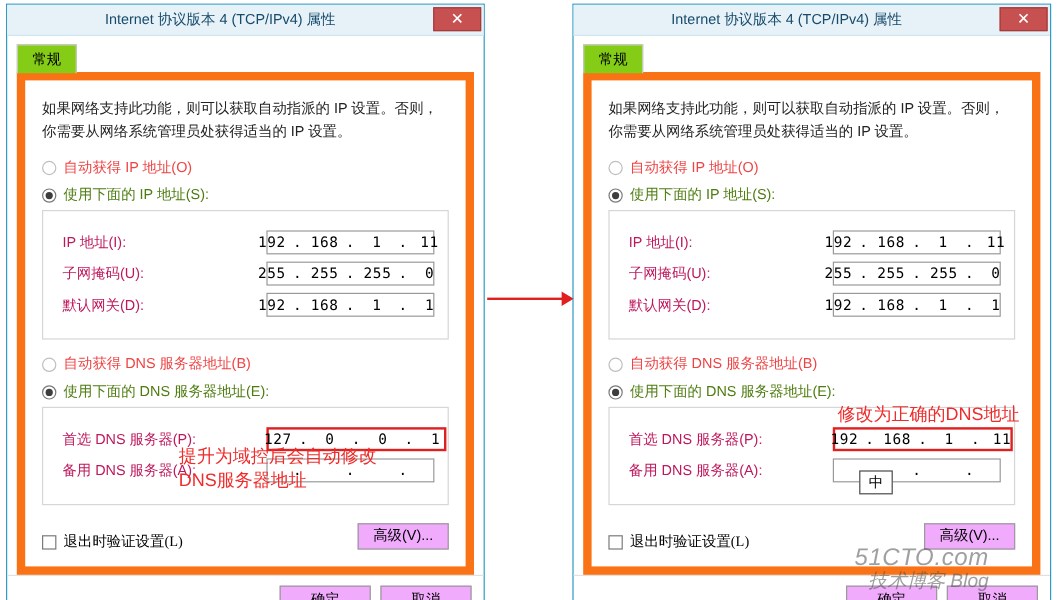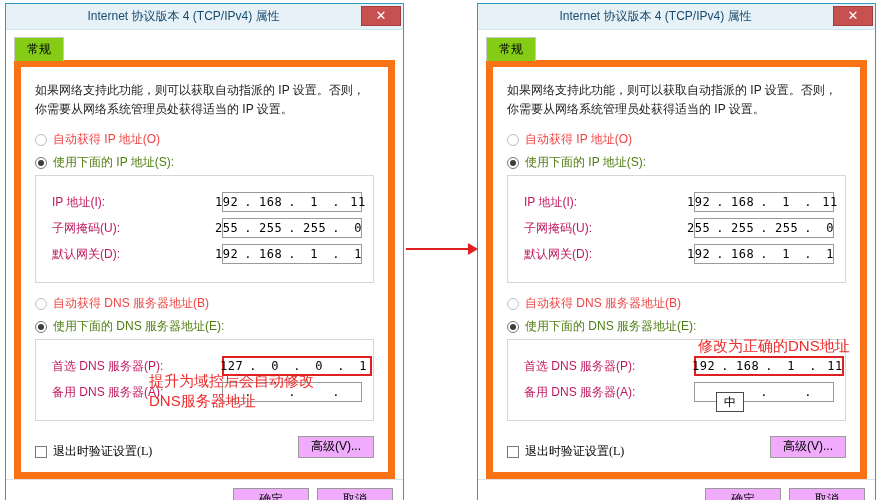--- a/index.html
+++ b/index.html
@@ -429,14 +429,18 @@
     <div class="dlg-footer">
       <div class="btn">确定</div>
       <div class="btn">取消</div>
     </div>
   </div>
 
   <div class="arrow"></div>
 
   <div class="ime" style="left:716px; top:392px;">中</div>
 
+  <div class="watermark">
+    <div class="big">51CTO.com</div>
+    <div>技术博客 Blog</div>
+  </div>
 
 </div>
 
 </body></html>

